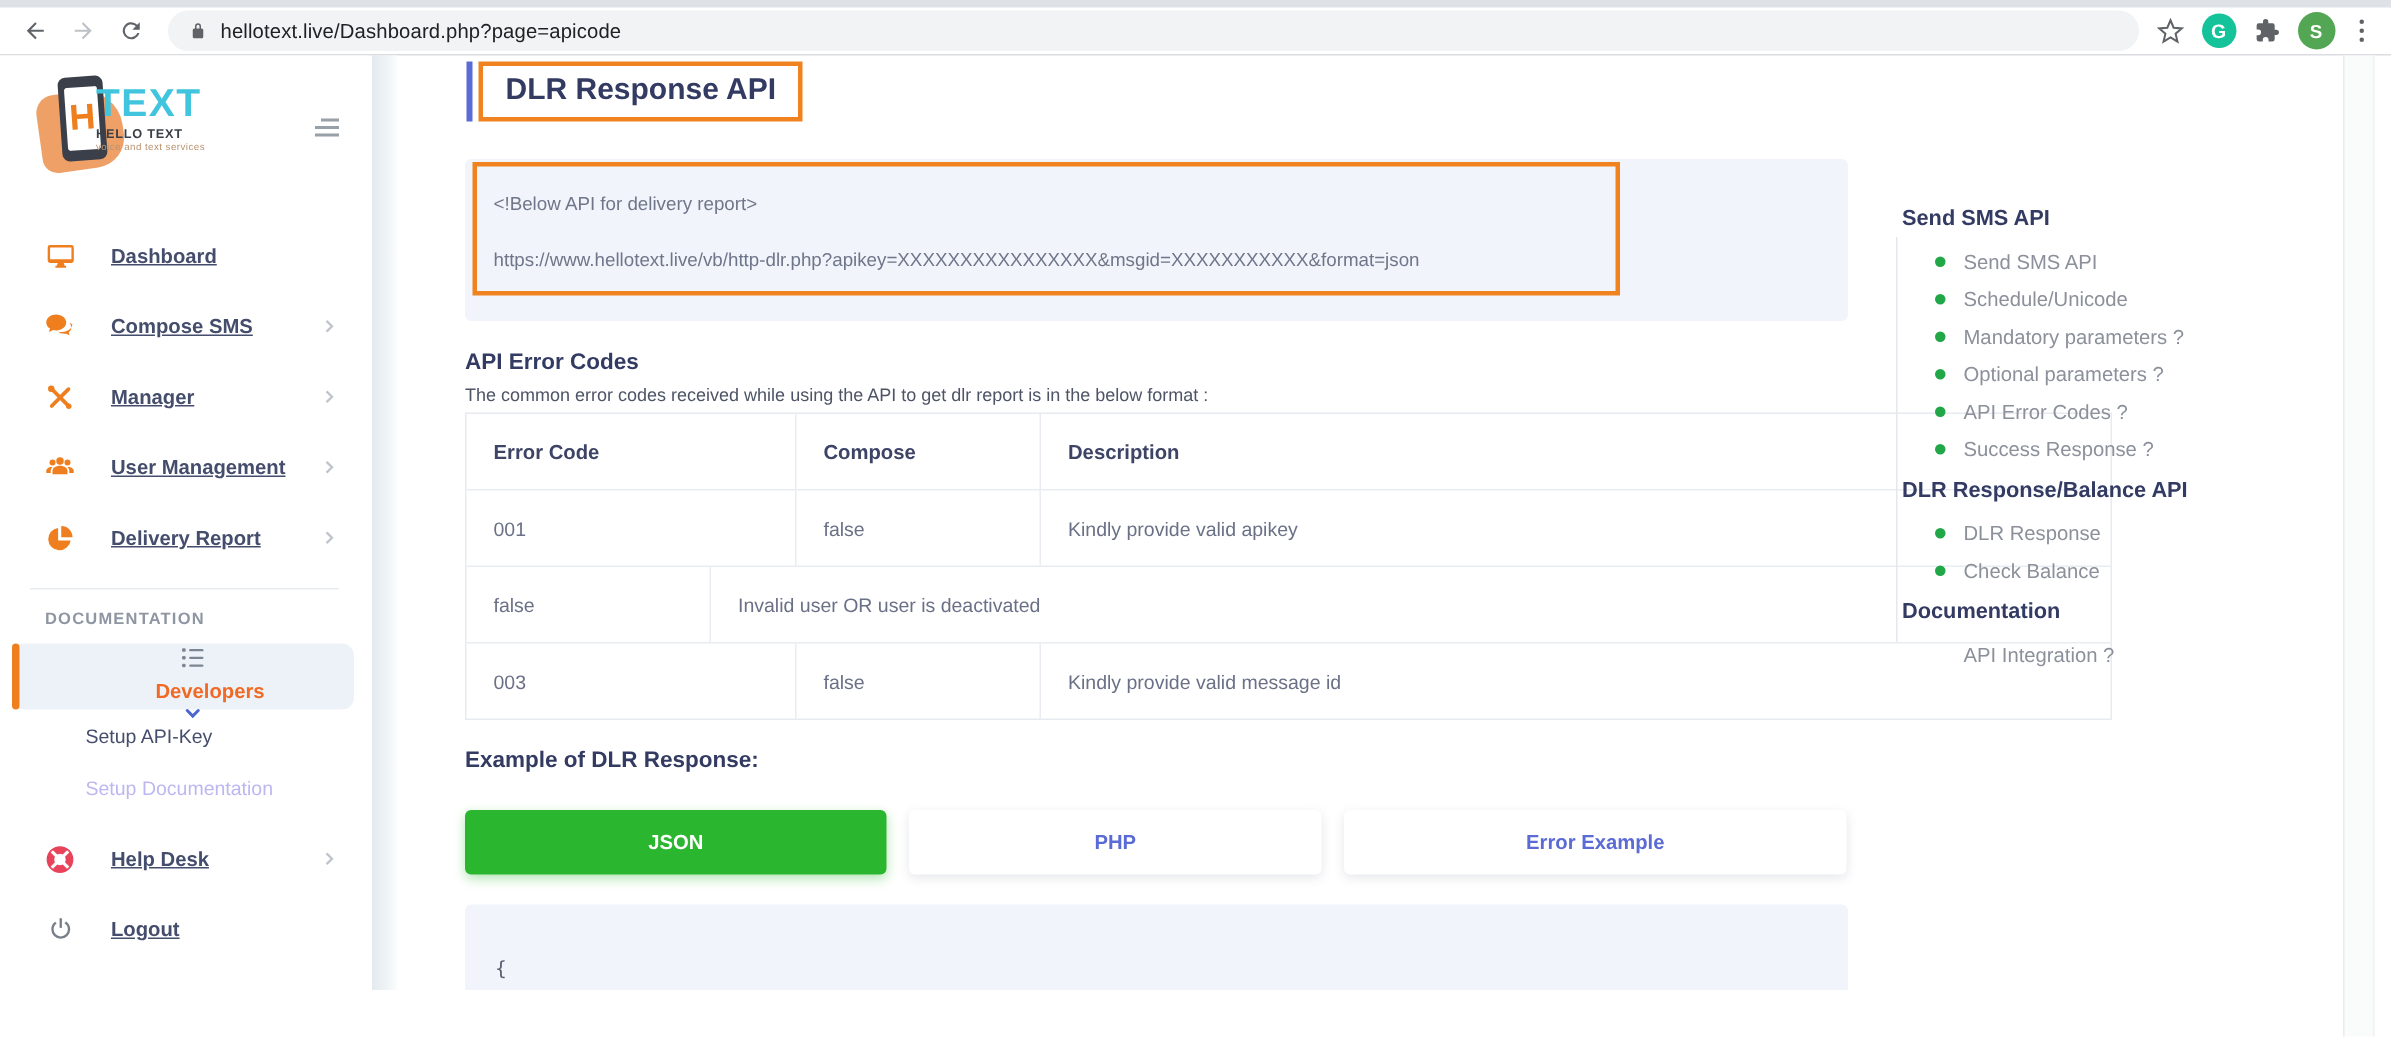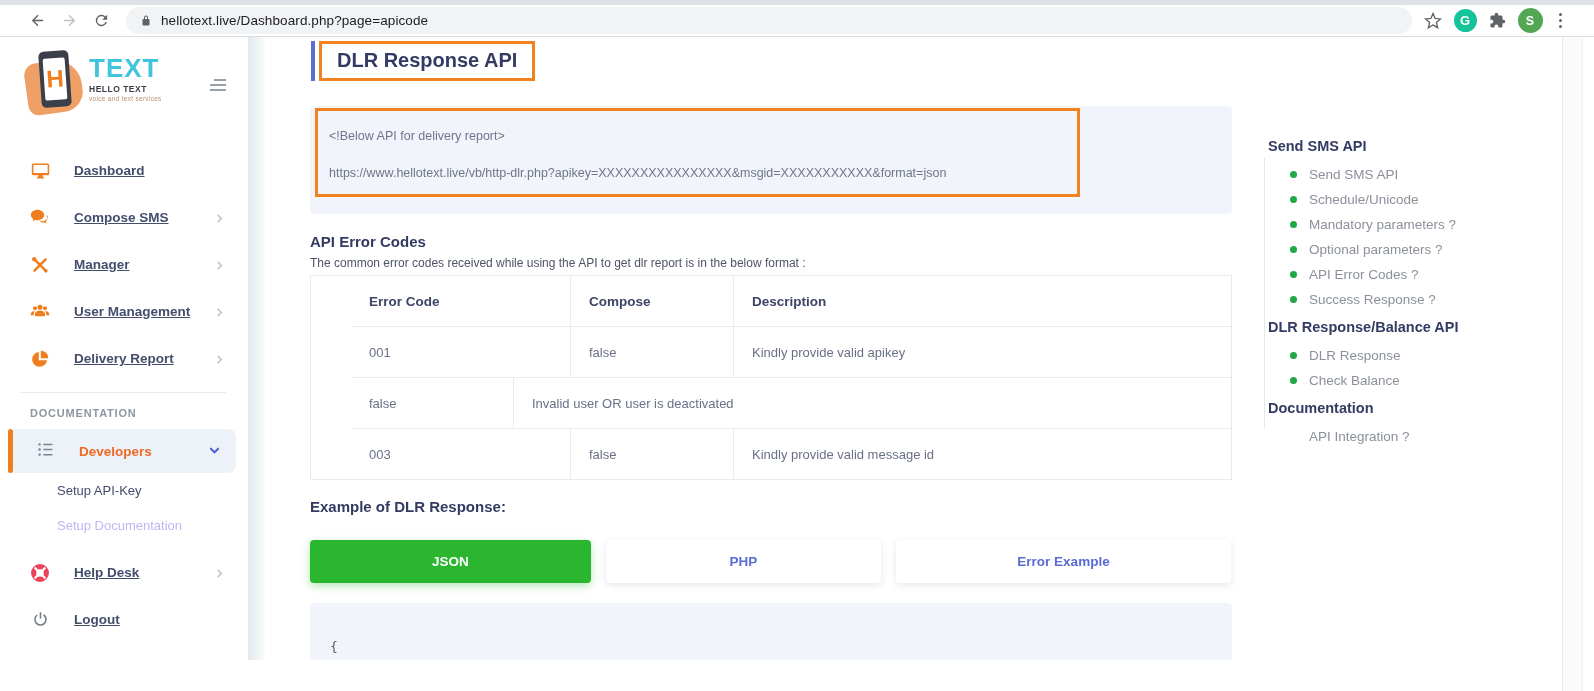--- a/index.html
+++ b/index.html
@@ -7,58 +7,58 @@
   body {
     font-family: "Liberation Sans", sans-serif;
     background:#ffffff;
     position:relative;
     overflow:hidden;
     color:#333b63;
   }
   
   .chrome { position:absolute; left:0; top:0; width:1594px; height:37px; background:#fff; border-bottom:1px solid #dadce0; }
   .chrome-topstrip { height:5px; background:#dee1e6; }
-  .toolbar { height:31px; display:flex; align-items:center; padding:0 24px; gap:6px; }
+  .toolbar { height:31px; display:flex; align-items:center; padding:0 10px; gap:6px; }
   .nav-btn { width:26px; height:26px; display:flex; align-items:center; justify-content:center; border-radius:50%; cursor:pointer; flex:0 0 auto; }
   .nav-btn svg { width:17px; height:17px; }
   .omnibox { flex:1 1 auto; height:27px; background:#f1f3f4; border-radius:14px; display:flex; align-items:center; padding:0 14px; gap:9px; margin:0 6px; }
   .omnibox .url { font-size:13.5px; color:#202124; letter-spacing:.1px; }
   .chrome-right { display:flex; align-items:center; gap:12px; padding-right:4px; }
   .g-badge { width:23px; height:23px; border-radius:50%; background:#15c39a; color:#fff; font-weight:bold; font-size:13px; display:flex; align-items:center; justify-content:center; }
   .avatar { width:25px; height:25px; border-radius:50%; background:#53a653; color:#fff; font-weight:bold; font-size:12.5px; display:flex; align-items:center; justify-content:center; }
   .dots { display:flex; flex-direction:column; gap:2.5px; padding:4px; }
   .dots span { width:3.5px; height:3.5px; border-radius:50%; background:#5f6368; }
 
   
   .sidebar { position:absolute; left:0; top:37px; width:246px; height:623px; background:#fff; }
   .sidebar-scrollstrip { position:absolute; left:248px; top:37px; width:17px; height:623px;
     background:linear-gradient(to right,#e3eaee 0%, #eef3f5 55%, #fbfdfd 100%); }
   .logo-row { display:flex; align-items:flex-start; justify-content:space-between; padding:12px 20px 0 26px; }
   .logo { position:relative; width:150px; height:72px; }
   .hand { position:absolute; left:0px; top:12px; width:56px; height:52px; background:#efa067; border-radius:12px 26px 20px 10px; transform:rotate(-8deg); }
   .phone { position:absolute; left:14px; top:2px; width:30px; height:56px; background:#3a3f4a; border-radius:5px; transform:rotate(-4deg); display:flex; align-items:center; justify-content:center; }
   .phone-screen { width:22px; height:42px; background:#fff; border-radius:2px; display:flex; align-items:center; justify-content:center; font-weight:bold; font-size:24px; color:#ef7e1f; }
-  .logo-right { position:absolute; left:63px; top:6px; }
+  .logo-right { position:absolute; left:38px; top:6px; }
   .brand-text { font-size:26px; font-weight:bold; color:#41c4dd; letter-spacing:1px; line-height:1; }
   .brand-name { font-size:8.5px; font-weight:bold; color:#3a3f47; margin-top:3px; letter-spacing:.5px; }
   .brand-tagline { font-size:6.5px; color:#b9926f; margin-top:1px; letter-spacing:.3px; }
   .hamburger { margin-top:30px; display:flex; flex-direction:column; gap:3px; cursor:pointer; }
   .hamburger span { width:16px; height:2px; background:#98a0a8; }
   .hamburger span:first-child { width:12px; align-self:flex-end; }
 
   .menu { margin-top:26px; }
   .menu-item { display:flex; align-items:center; height:47px; padding:0 22px 0 30px; cursor:pointer; }
   .menu-item .mi-icon { width:20px; height:20px; color:#ef7e1f; flex:0 0 auto; display:flex; align-items:center; justify-content:center; }
   .menu-item .mi-label { font-size:13.5px; font-weight:bold; color:#454d6d; margin-left:24px; flex:1 1 auto;text-decoration:underline; }
   .chev-r { color:#c0c5cd; flex:0 0 auto; }
   .chev-r svg { width:9px; height:9px; }
   .sidebar-divider { height:1px; background:#e9ecef; margin:10px 20px 0 20px; }
   .section-label { font-size:11px; font-weight:bold; letter-spacing:.8px; color:#8f96a3; padding:14px 0 8px 30px; }
 
-  .dev-item { position:relative; margin:2px 10px 0 8px; height:44px; background:#edf2f8; border-radius:8px; display:flex; align-items:center; padding:0 16px 0 28px; cursor:pointer; }
+  .dev-item { position:relative; margin:2px 10px 0 8px; height:44px; background:#edf2f8; border-radius:8px; display:flex; align-items:center; padding:0 16px 0 28px; cursor:pointer;flex-direction:column; }
   .dev-accent { position:absolute; left:0; top:0; width:5px; height:44px; background:#ef7e1f; border-radius:4px; }
   .dev-item .mi-icon { color:#7d8492; }
   .dev-item .mi-label { font-size:13.5px; font-weight:bold; color:#f06a25; margin-left:24px; flex:1 1 auto; }
   .chev-d { color:#4c63d2; }
   .chev-d svg { width:11px; height:11px; }
   .sub-item { padding:10px 0 10px 57px; font-size:13px; font-weight:normal; color:#454d6d; cursor:pointer; }
   .sub-item.active { color:#bcb7f2; }
 
   
   .main { position:absolute; left:0; top:37px; width:1594px; height:654px; }
@@ -70,21 +70,21 @@
   .code-block-1 { position:absolute; left:310px; top:69px; width:922px; height:108px; background:#f1f4fb; border-radius:4px; }
   .code-outline { position:absolute; left:5px; top:2px; width:765px; height:89px; border:3px solid #f0831f; pointer-events:none; }
   .code-line { font-family:Liberation Sans, sans-serif; font-size:12.5px; color:#707689; position:absolute; left:19px; white-space:nowrap; }
   .code-line.l1 { top:23px; }
   .code-line.l2 { top:60px; }
 
   .h-section { position:absolute; left:310px; font-size:15px; font-weight:bold; color:#333b63; }
   .h-error { top:196px; }
   .sub-note { position:absolute; left:310px; top:219px; font-size:12px; color:#4d5466; }
 
-  .err-table { position:absolute; left:310px; top:238px; width:922px; border:1px solid #e7eaf0; background:#fff;padding-left:40px; }
+  .err-table { position:absolute; left:310px; top:238px; width:1098px; border:1px solid #e7eaf0; background:#fff; }
   .tr { display:flex; border-top:1px solid #e9ecf1; }
   .tr.head { border-top:none; height:50px; }
   .tr.body-row { height:51px; }
   .td { display:flex; align-items:center; padding-left:18px; font-size:13px; color:#6a7187; }
   .tr.head .td { font-size:13.5px; font-weight:bold; color:#3d4466; }
   .c1 { width:220px; border-right:1px solid #e9ecf1; }
   .c2 { width:163px; border-right:1px solid #e9ecf1; }
   .c3 { flex:1 1 auto; }
 
   .h-example { top:461px; }

